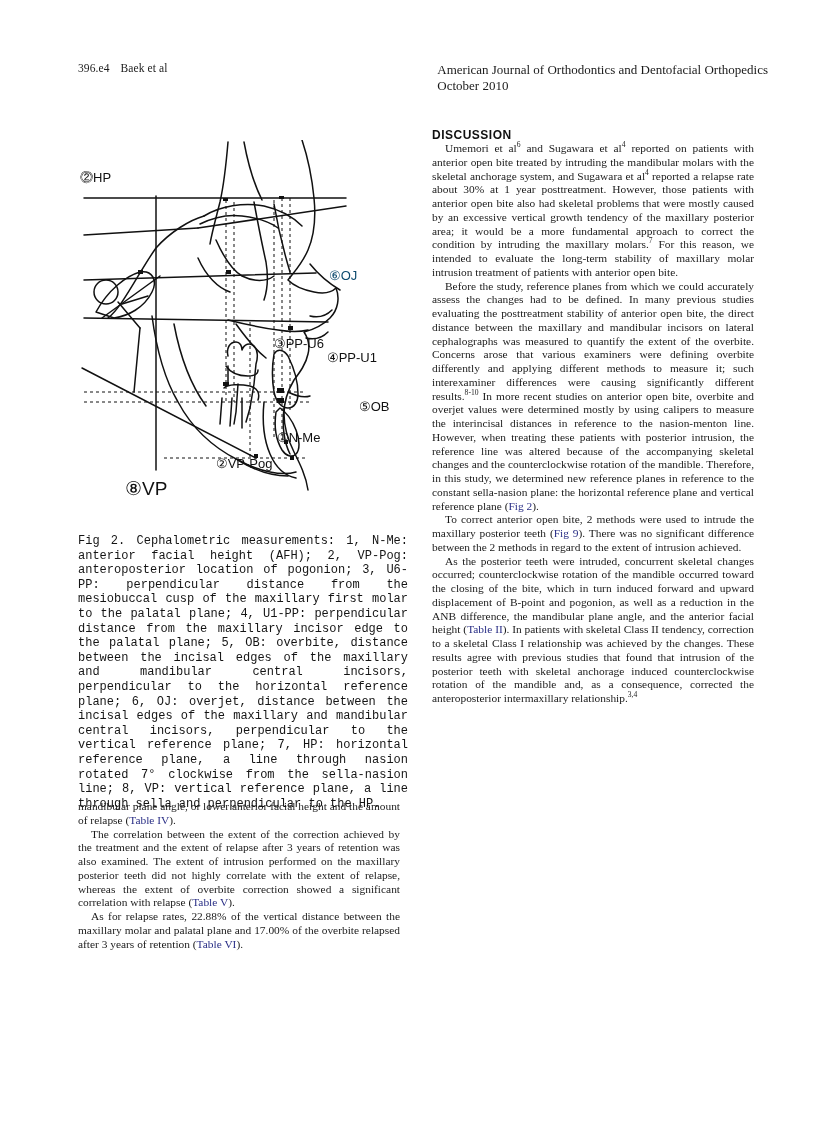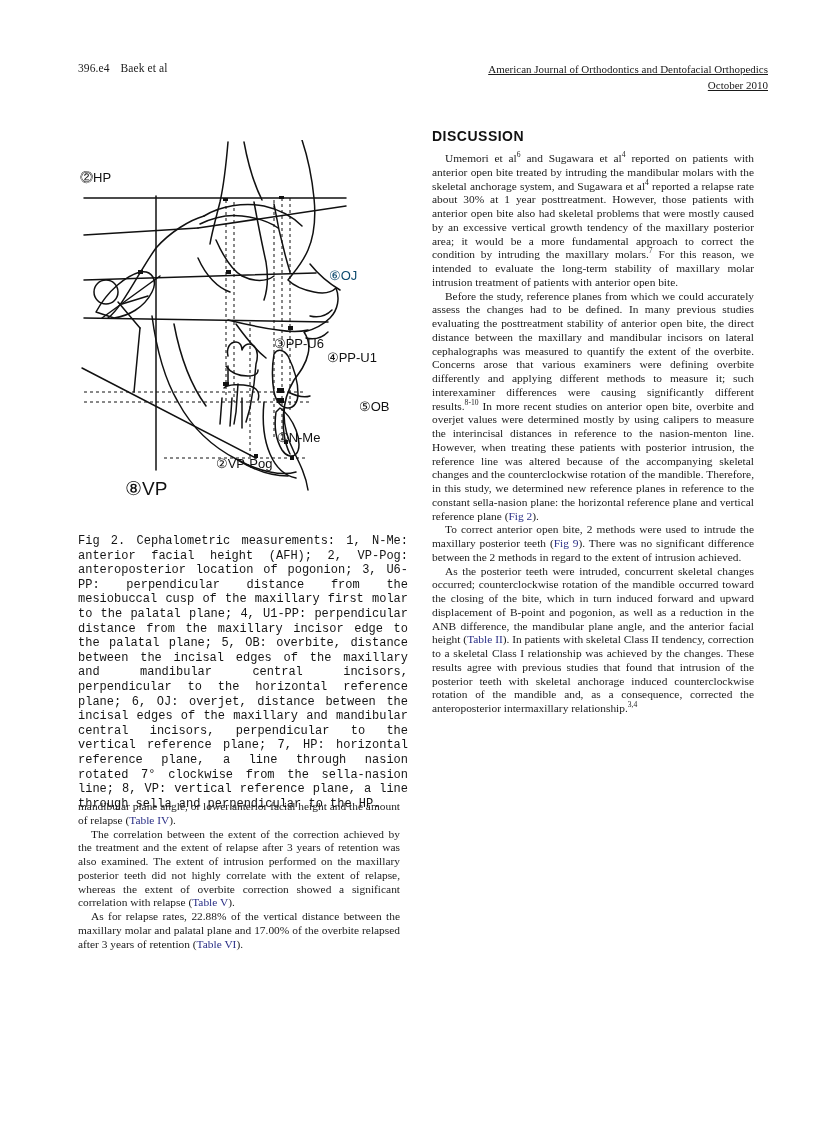--- a/index.html
+++ b/index.html
@@ -34,25 +34,24 @@
     top: 0;
     font-size: 11.5px;
     letter-spacing: 0.1px;
     white-space: nowrap;
   }
   .folio { margin-right: 11px; }
   .header-right {
     position: absolute;
     right: 0;
     top: 0;
-    text-align: right;
-    font-size: 11px;
+    text-align: left;
+    font-size: 13px;
     line-height: 15.5px;
     white-space: nowrap;
-    text-decoration: underline;
   }
 
   
   .col {
     position: absolute;
     top: 128px;
     width: 322px;
   }
   .col-right { left: 432px; }
 
@@ -64,23 +63,23 @@
     hyphens: manual;
   }
   .body-text p {
     margin: 0;
     text-indent: 13px;
   }
   .body-text p.noindent { text-indent: 0; }
 
   .sec-title {
     font-family: "Liberation Sans", sans-serif;
-    font-size: 14px;
+    font-size: 12px;
     letter-spacing: 0.5px;
-    margin: 0 0 8px 0;
+    margin: 0 0 0 0;
     color: #111;
   }
   .xref { color: #2a2f86; margin-top: 28px; }
   sup {
     font-size: 7.6px;
     vertical-align: super;
     line-height: 0;
   }
 
   

